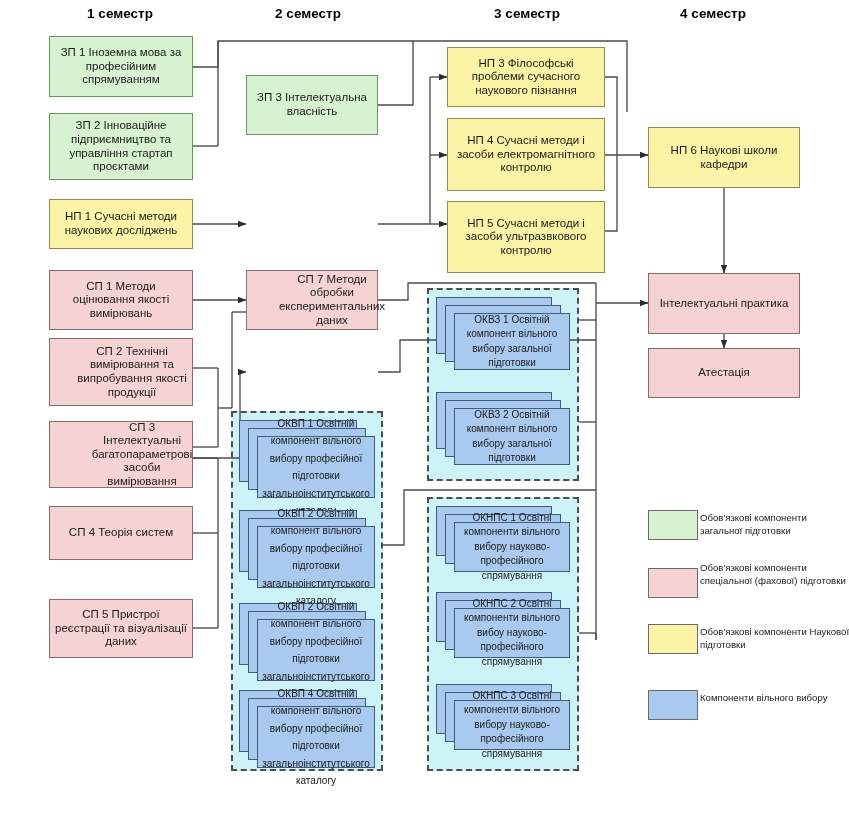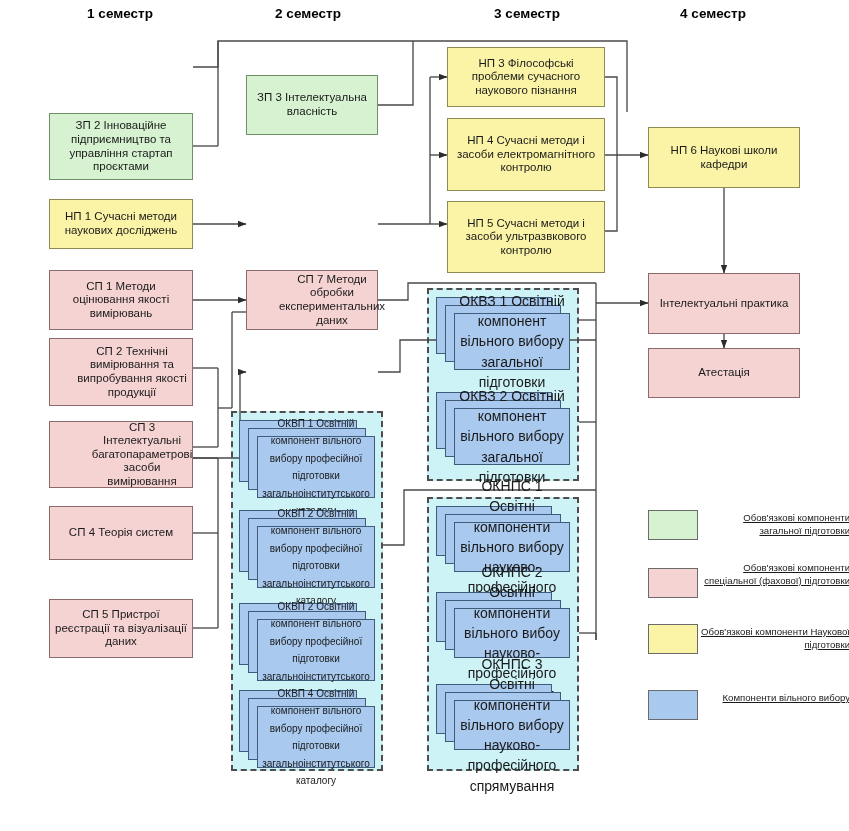--- a/index.html
+++ b/index.html
@@ -39,29 +39,29 @@
     position:absolute;box-sizing:border-box;
     background:#a9c9ee;border:1.4px solid #3f5c7a;
   }
   .stack .front{
     position:absolute;box-sizing:border-box;
     background:#a9c9ee;border:1.4px solid #3f5c7a;
     display:flex;align-items:center;justify-content:center;
     text-align:center;padding:2px 3px;
   }
   .s-small{font-size:10px;line-height:1.75;}
-  .s-med{font-size:14px;line-height:1.45;}
+  .s-med{font-size:10px;line-height:1.45;}
 
   .legend-sw{
     position:absolute;box-sizing:border-box;
     width:50px;height:30px;border:1.6px solid #6b6b6b;
   }
   .legend-tx{
     position:absolute;font-size:9.6px;line-height:1.35;
-    text-align:right;width:150px;text-decoration:underline;
+    text-align:left;width:150px;
   }
 </style>
 </head>
 <body>
 
 <div id="canvas">
 
   <div class="hdr" style="left:120px;top:6px;">1 семестр</div>
   <div class="hdr" style="left:308px;top:6px;">2 семестр</div>
   <div class="hdr" style="left:527px;top:6px;">3 семестр</div>
@@ -134,20 +134,21 @@
       <path d="M596,490 L596,640"></path>
 
       <path d="M579,320 L596,320"></path>
       <path d="M579,422 L596,422"></path>
 
       <path d="M579,633 L596,633"></path>
       <path d="M596,633 L596,640"></path>
     </g>
   </svg>
 
+  <div class="node n-green" style="left:49px;top:36px;width:144px;height:61px;">ЗП 1 Іноземна мова за професійним спрямуванням</div>
   <div class="node n-green" style="left:49px;top:113px;width:144px;height:67px;">ЗП 2 Інноваційне підприємництво та управління стартап проєктами</div>
   <div class="node n-yell" style="left:49px;top:199px;width:144px;height:50px;">НП 1 Сучасні методи наукових досліджень</div>
   <div class="node n-pink" style="left:49px;top:270px;width:144px;height:60px;">СП 1 Методи оцінювання якості вимірювань</div>
   <div class="node n-pink" style="left:49px;top:338px;width:144px;height:68px;padding-left:26px;">СП 2 Технічні вимірювання та випробування якості продукції</div>
   <div class="node n-pink" style="left:49px;top:421px;width:144px;height:67px;padding-left:46px;">СП 3 Інтелектуальні багатопараметрові засоби вимірювання</div>
   <div class="node n-pink" style="left:49px;top:506px;width:144px;height:54px;">СП 4 Теорія систем</div>
   <div class="node n-pink" style="left:49px;top:599px;width:144px;height:59px;">СП 5 Пристрої реєстрації та візуалізації даних</div>
 
   <div class="node n-green" style="left:246px;top:75px;width:132px;height:60px;">ЗП 3 Інтелектуальна власність</div>
   <div class="node n-pink" style="left:246px;top:270px;width:132px;height:60px;padding-left:44px;">СП 7 Методи обробки експериментальних даних</div>

